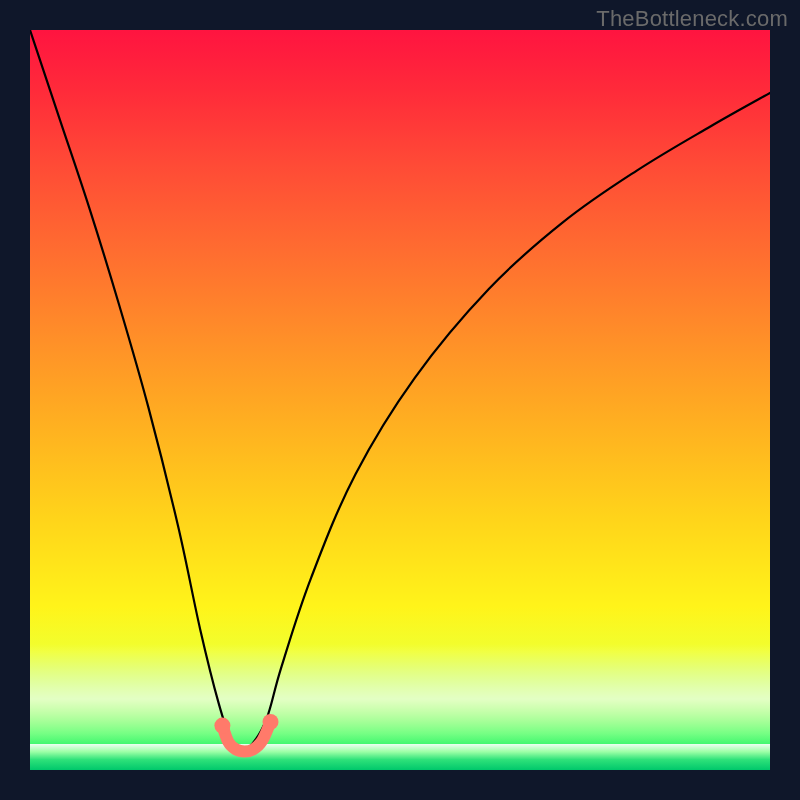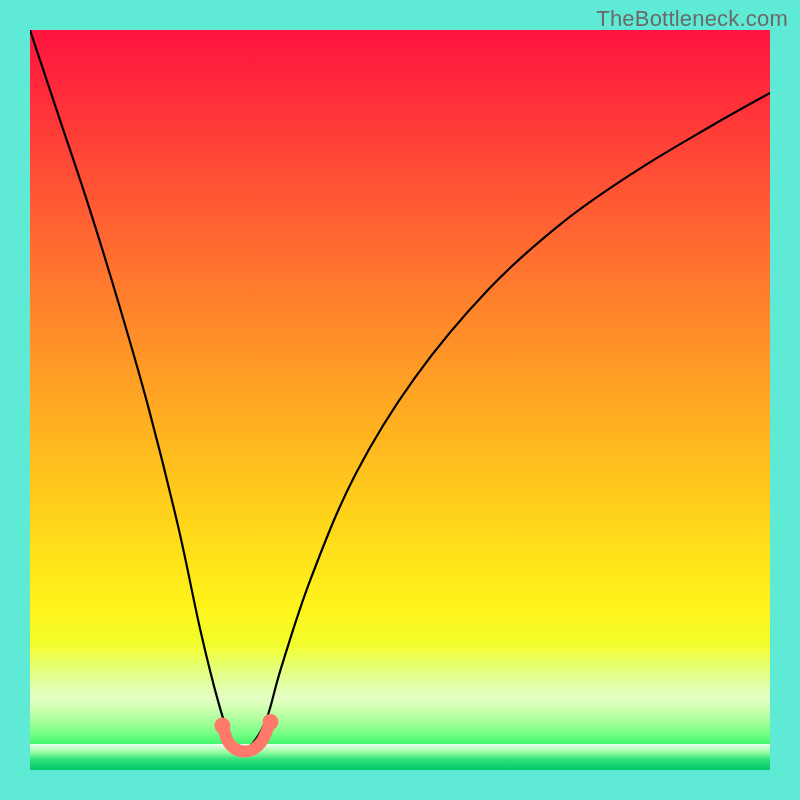--- a/index.html
+++ b/index.html
@@ -8,21 +8,21 @@
     width: 800px;
     height: 800px;
     overflow: hidden;
     background: #000;
     font-family: Arial, Helvetica, sans-serif;
   }
   .frame {
     position: relative;
     width: 800px;
     height: 800px;
-    background: #5eead4;
+    background: #0f172a;
   }
   .plot {
     position: absolute;
     left: 30px;
     top: 30px;
     width: 740px;
     height: 740px;
     background: linear-gradient(
       to bottom,
       #ff1440 0%,

